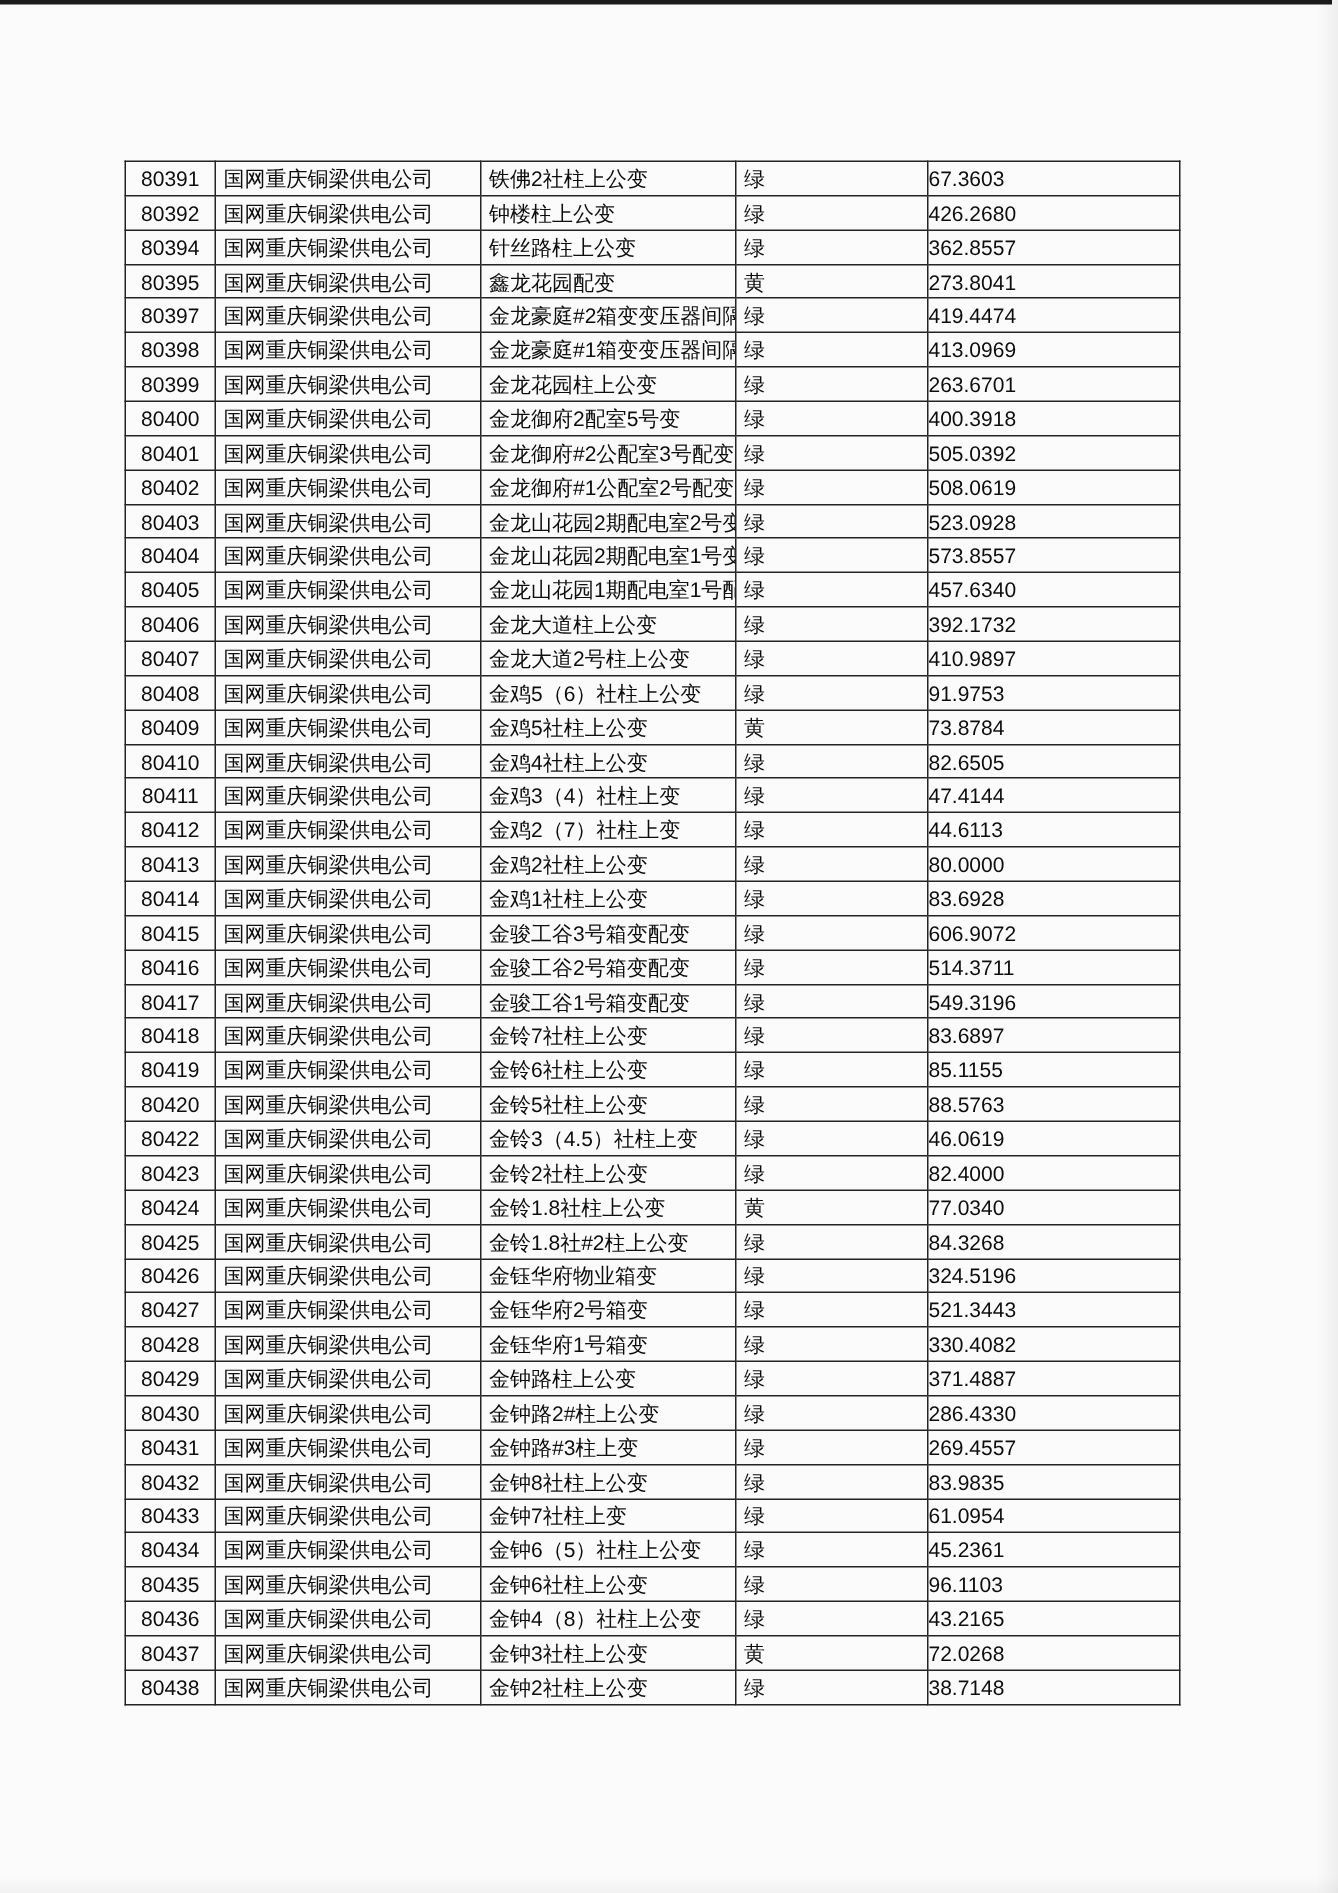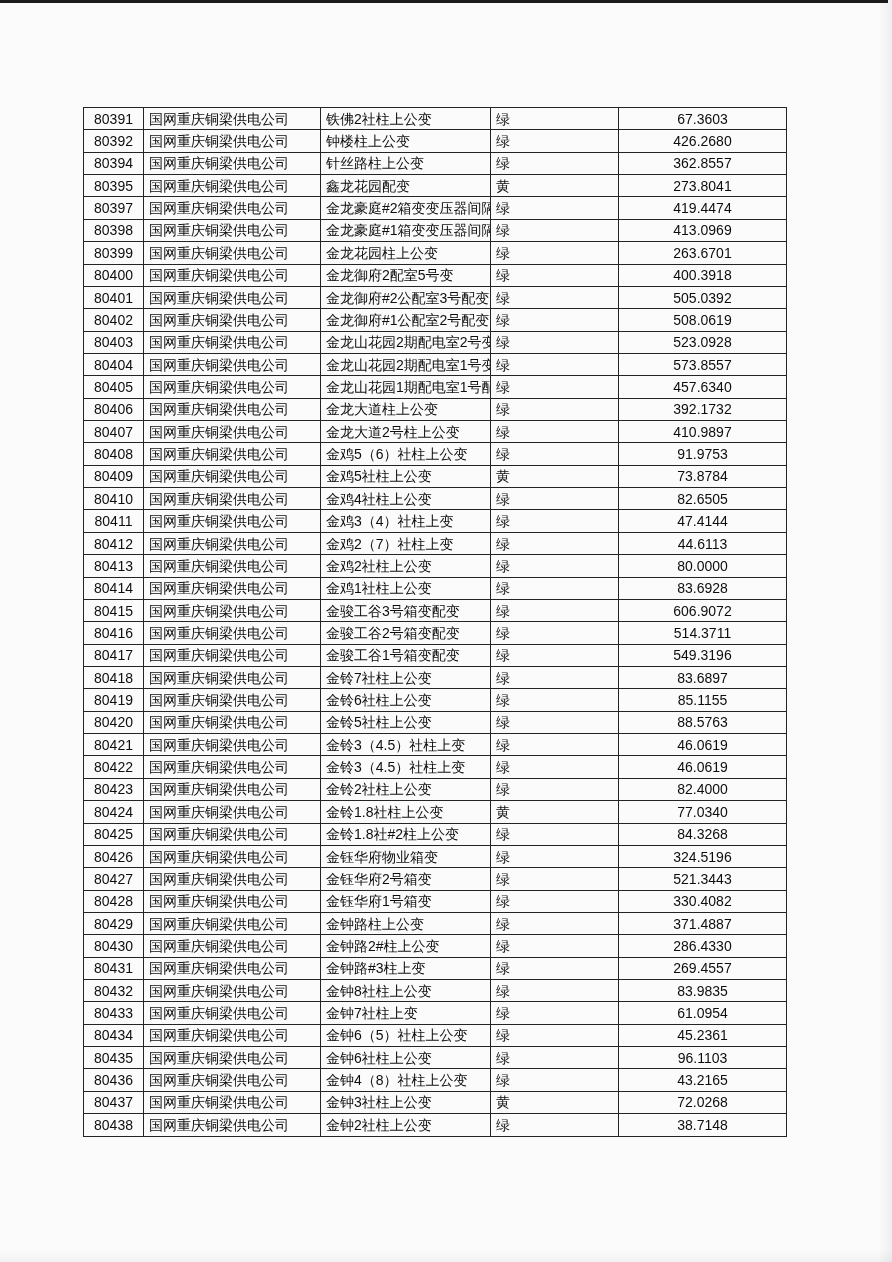--- a/index.html
+++ b/index.html
@@ -52,21 +52,21 @@
     padding: 0;
     vertical-align: middle;
     white-space: nowrap;
     overflow: hidden;
     line-height: 1;
   }
   .data-table td.c-id    { text-align: center; margin-top: 27px; }
   .data-table td.c-company { text-align: left; padding-left: 5px; }
   .data-table td.c-name  { text-align: left; padding-left: 5px; margin-top: 11px; }
   .data-table td.c-status{ text-align: left; padding-left: 5px; }
-  .data-table td.c-value { text-align: center; }
+  .data-table td.c-value { }
 </style>
 </head>
 <body>
 
 <div>
   <div class="top-line"></div>
 
   <table class="data-table">
     <colgroup>
       <col style="width:60px">
@@ -266,27 +266,20 @@
           <td class="c-value">85.1155</td>
         </tr>
         <tr>
           <td class="c-id">80420</td>
           <td class="c-company">国网重庆铜梁供电公司</td>
           <td class="c-name">金铃5社柱上公变</td>
           <td class="c-status">绿</td>
           <td class="c-value">88.5763</td>
         </tr>
         <tr>
-          <td class="c-id">80421</td>
-          <td class="c-company">国网重庆铜梁供电公司</td>
-          <td class="c-name">金铃3（4.5）社柱上变</td>
-          <td class="c-status">绿</td>
-          <td class="c-value">46.0619</td>
-        </tr>
-        <tr>
           <td class="c-id">80422</td>
           <td class="c-company">国网重庆铜梁供电公司</td>
           <td class="c-name">金铃3（4.5）社柱上变</td>
           <td class="c-status">绿</td>
           <td class="c-value">46.0619</td>
         </tr>
         <tr>
           <td class="c-id">80423</td>
           <td class="c-company">国网重庆铜梁供电公司</td>
           <td class="c-name">金铃2社柱上公变</td>

